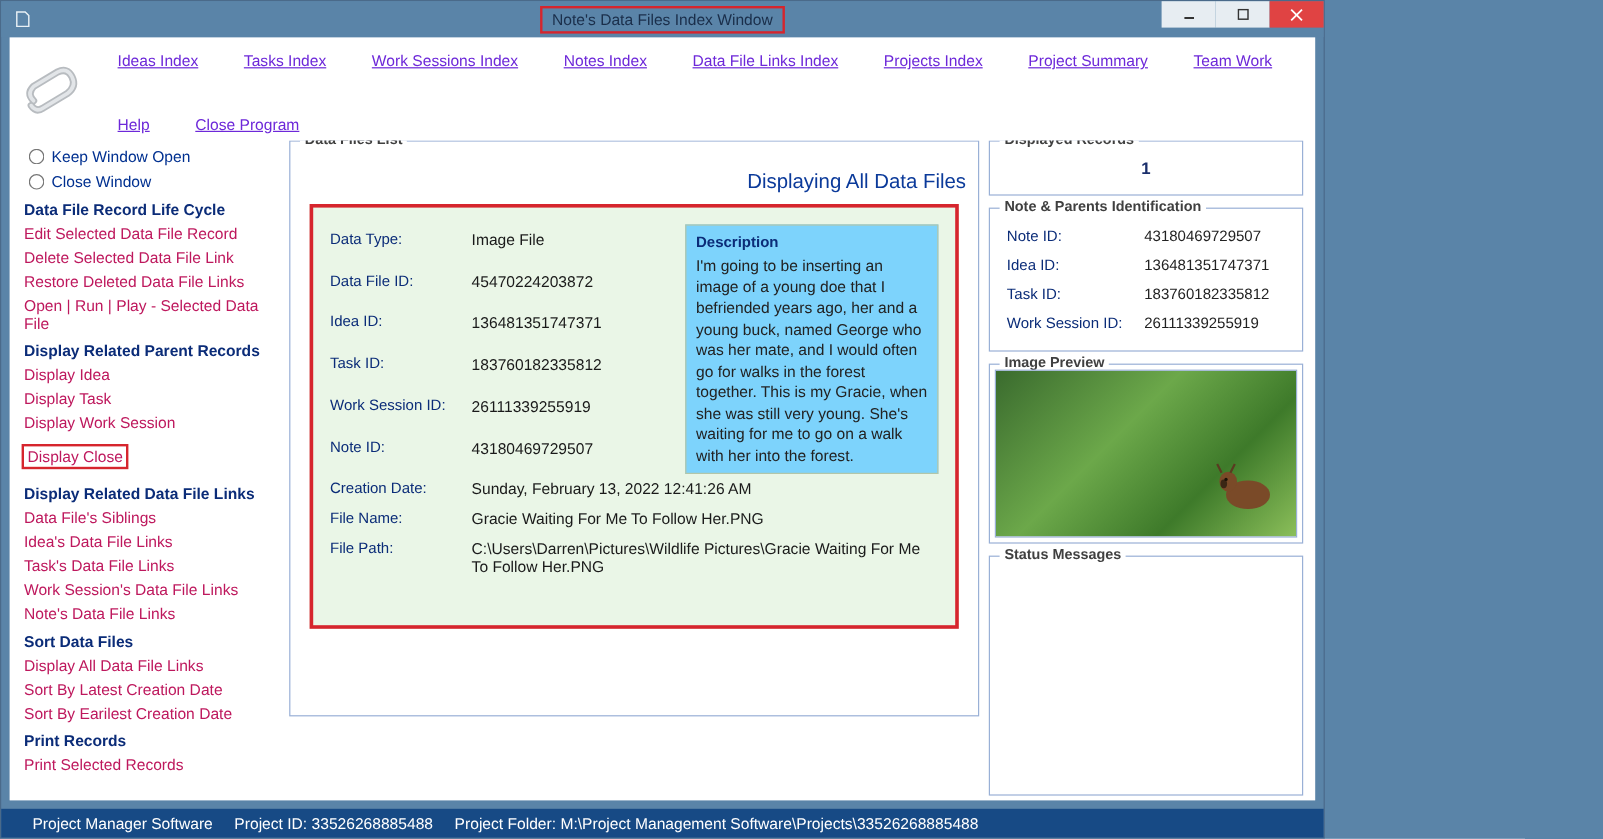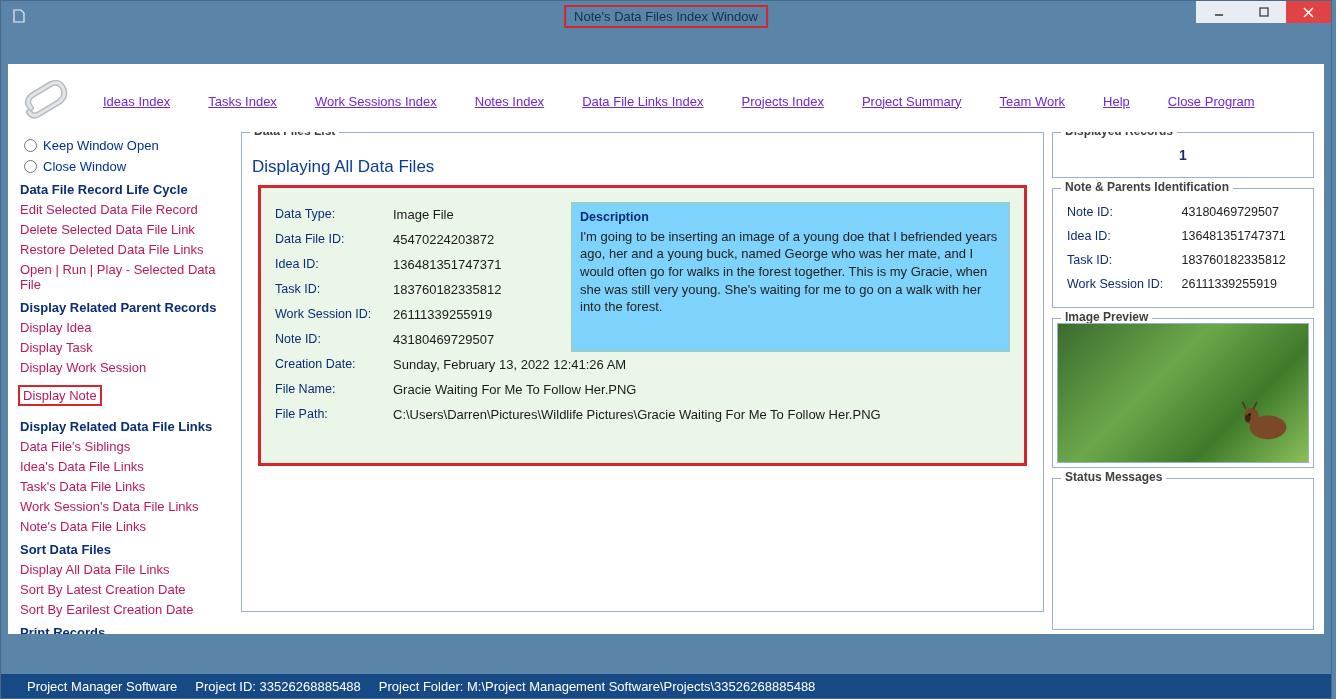--- a/index.html
+++ b/index.html
@@ -6,23 +6,23 @@
 body {
   font-family: "Segoe UI", Tahoma, sans-serif;
   font-size: 13px;
   background: #5a84a8;
   width: 1336px;
   height: 699px;
   overflow: hidden;
   color: #1a2e6b;
 }
 .window {
-  width: 1332px; height: 699px;
+  width: 1104px; height: 699px;
   border: 1px solid #4a6a8a;
-  display: flex; flex-direction: column; gap: 33px;
+  display: flex; flex-direction: column;
 }
 .titlebar {
   height: 30px;
   background: #5a84a8;
   display: flex;
   align-items: center;
   position: relative;
 }
 .titlebar-icon {
   width: 20px; height: 20px; margin-left: 8px;
@@ -90,21 +90,21 @@
   border: 1px solid #99b0d6;
   padding: 10px 10px 10px 10px;
   position: relative;
 }
 .fieldset > .legend {
   position: absolute; top: -9px; left: 8px;
   background: #fff; padding: 0 4px;
   color: #404040; font-weight: bold; font-size: 12px;
 }
 .center-title {
-  text-align: left; color: #0b3a9a; font-size: 17px;
+  text-align: right; color: #0b3a9a; font-size: 17px;
   margin: 14px 0 8px 0;
 }
 .detail-card {
   border: 3px solid #d6252d;
   background: #eaf6e7;
   padding: 14px 14px 36px 14px;
   margin: 0 6px;
 }
 .detail-grid {
   display: grid;
@@ -237,21 +237,21 @@
         <div class="nav-group-title">Data File Record Life Cycle</div>
         <div class="nav-link">Edit Selected Data File Record</div>
         <div class="nav-link">Delete Selected Data File Link</div>
         <div class="nav-link">Restore Deleted Data File Links</div>
         <div class="nav-link">Open | Run | Play - Selected Data File</div>
 
         <div class="nav-group-title">Display Related Parent Records</div>
         <div class="nav-link">Display Idea</div>
         <div class="nav-link">Display Task</div>
         <div class="nav-link">Display Work Session</div>
-        <div><span class="nav-link hl">Display Note</span></div>
+        <div><span class="nav-link hl">Display Close</span></div>
 
         <div class="nav-group-title">Display Related Data File Links</div>
         <div class="nav-link">Data File's Siblings</div>
         <div class="nav-link">Idea's Data File Links</div>
         <div class="nav-link">Task's Data File Links</div>
         <div class="nav-link">Work Session's Data File Links</div>
         <div class="nav-link">Note's Data File Links</div>
 
         <div class="nav-group-title">Sort Data Files</div>
         <div class="nav-link">Display All Data File Links</div>

